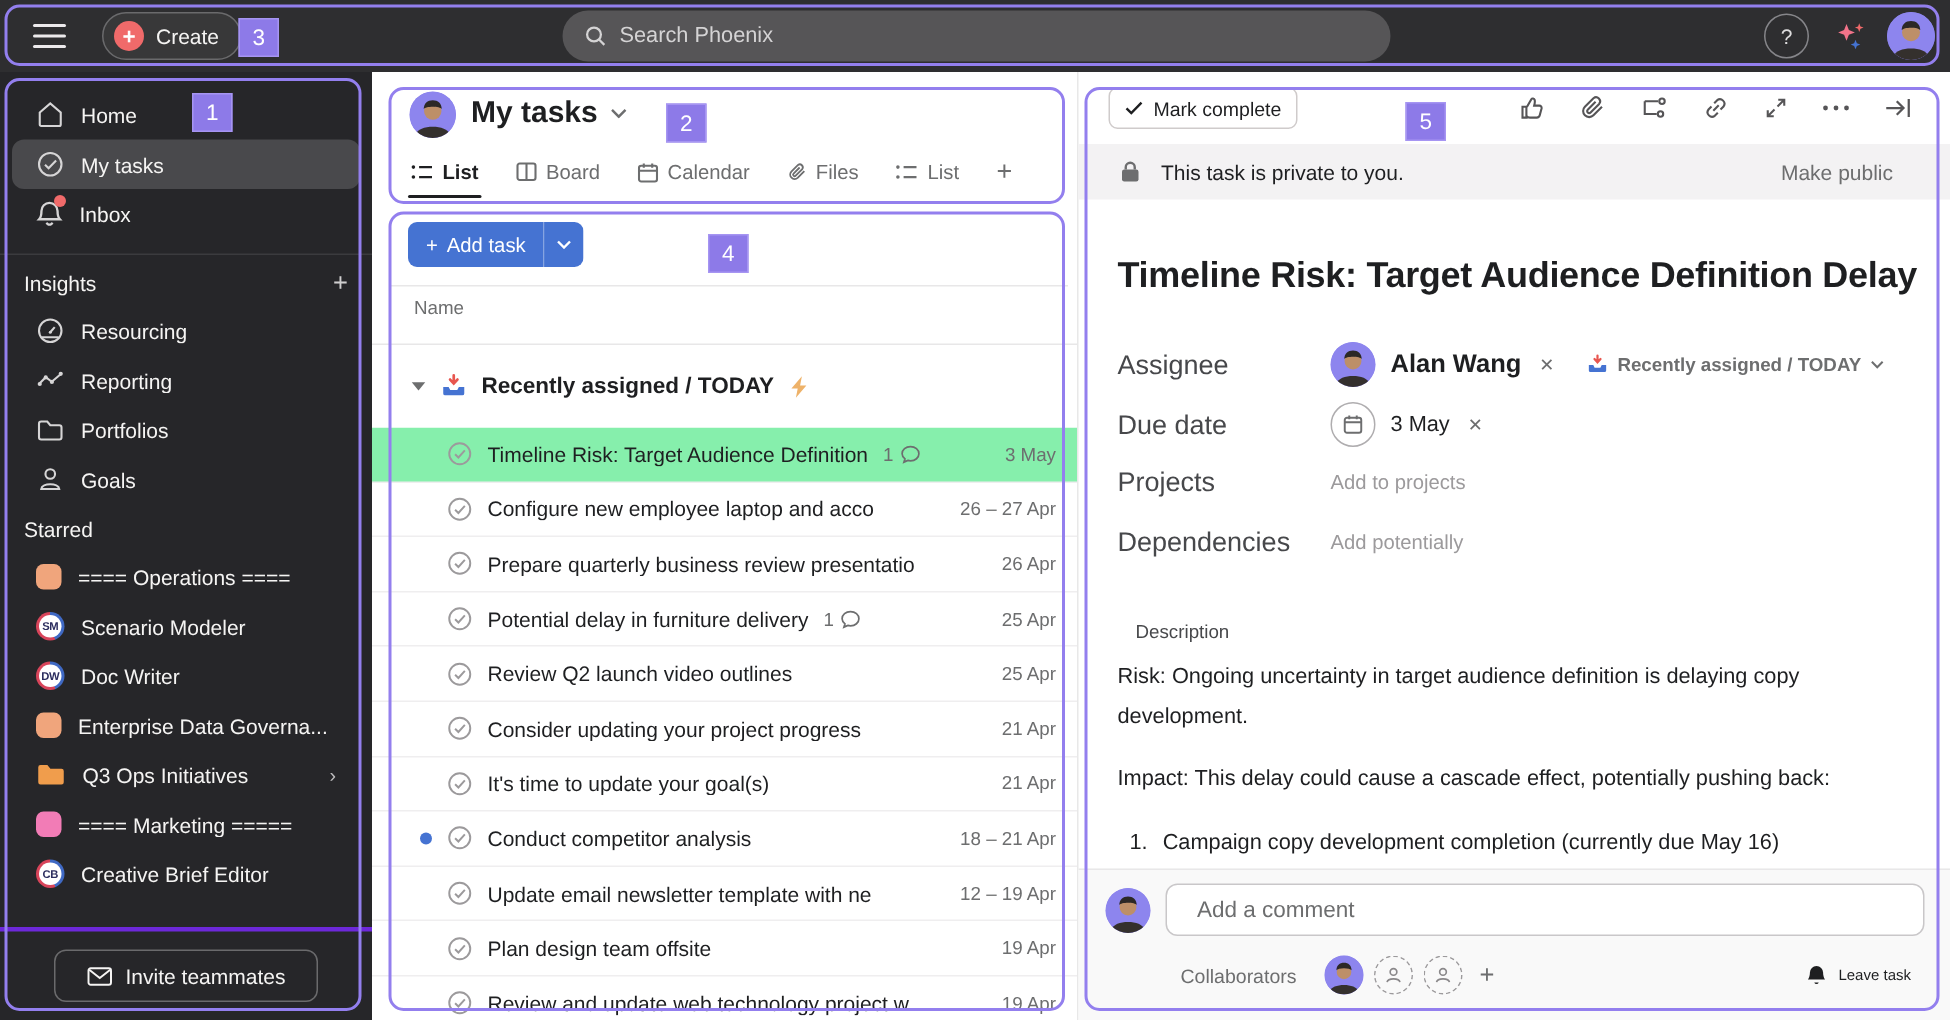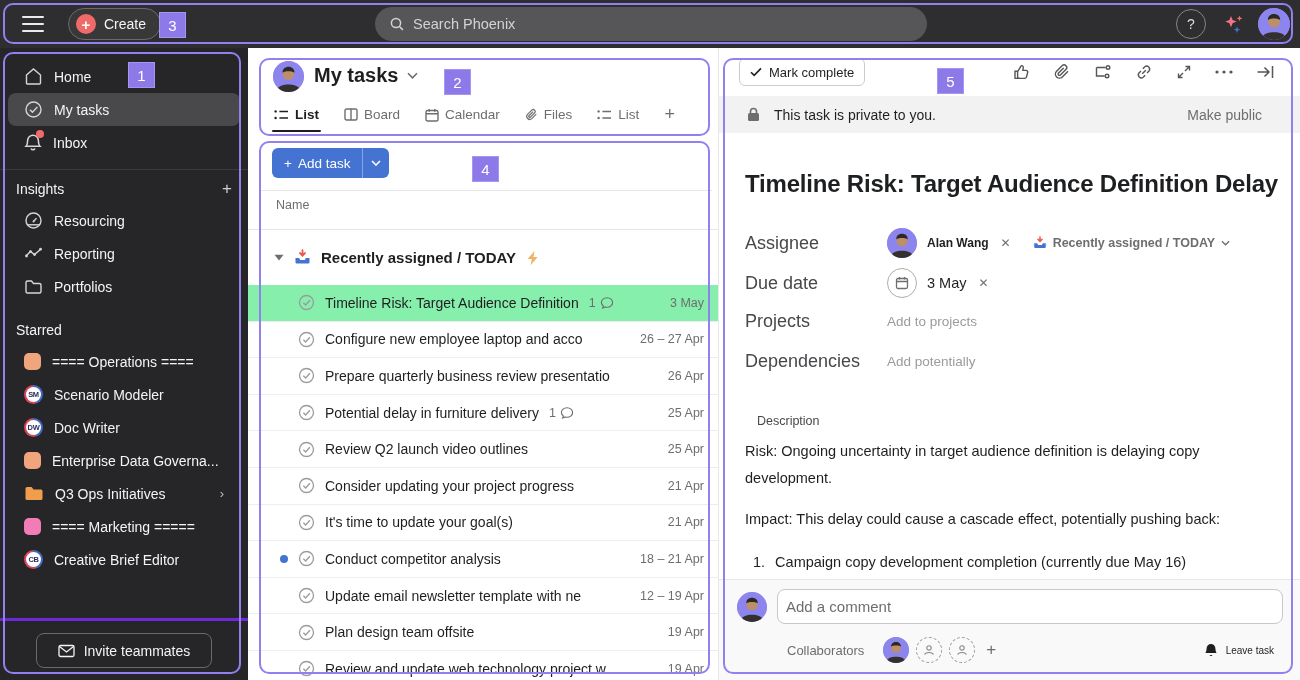--- a/index.html
+++ b/index.html
@@ -22,21 +22,21 @@
   .topbar .avatar{position:absolute;left:1258px;top:8px;}
 
   .avatar{width:32px;height:32px;border-radius:50%;overflow:hidden;flex:none;background:#8d85ee}
   .avatar svg{width:100%;height:100%}
 
   
   .sidebar{position:absolute;left:0;top:48px;width:248px;height:632px;background:#262629;color:#f5f4f3;overflow:hidden}
   .side-item{display:flex;align-items:center;gap:11px;height:33px;padding:0 16px;font-size:14px;cursor:pointer;margin:0 8px;border-radius:8px;white-space:nowrap}
   .side-item.active{background:#49494c}
   .side-item .lbl{overflow:hidden;text-overflow:ellipsis}
-  .side-sec{display:flex;align-items:center;height:30px;padding:0 16px;font-size:14px;font-weight:500;margin-top:12px}
+  .side-sec{display:flex;align-items:center;height:30px;padding:0 16px;font-size:14px;font-weight:500;margin-top:2px}
   .side-sec .plus{margin-left:auto;font-size:17px;color:#cfcecf;cursor:pointer;font-weight:400}
   .side-divider{height:1px;background:#3b3b3e;margin:10px 0 4px}
   .sq{width:17px;height:17px;border-radius:5px;flex:none}
   .app-ic{width:19px;height:19px;border-radius:50%;flex:none;display:flex;align-items:center;justify-content:center;background:conic-gradient(from 160deg,#d8445a 0 55%,#3f69c4 55% 100%)}
   .app-ic b{width:15px;height:15px;border-radius:50%;background:#fff;color:#2d2e5f;font-size:7.5px;font-weight:700;display:flex;align-items:center;justify-content:center;letter-spacing:-.3px}
   .chev-r{margin-left:auto;color:#bdbcbe;font-size:13px}
   .bell-wrap{position:relative}
   .red-dot{position:absolute;right:-2px;top:-3px;width:8px;height:8px;border-radius:50%;background:#f06a6a}
   .side-footer{position:absolute;left:0;bottom:0;width:248px;height:62px;background:#262629;border-top:3px solid #6d28d9;display:flex;align-items:center;justify-content:center}
   .invite-btn{width:176px;height:35px;border:1px solid #6a6a6c;border-radius:8px;display:flex;align-items:center;justify-content:center;gap:9px;font-size:14px;color:#f5f4f3;cursor:pointer;background:transparent}
@@ -76,32 +76,32 @@
   .dp-toolbar{position:absolute;left:0;top:0;width:100%;height:48px;display:flex;align-items:center;padding:0 26px 0 20px}
   .mark-btn{height:28px;border:1px solid #cfcbcb;border-radius:6px;display:flex;align-items:center;gap:7px;padding:0 10px;font-size:13px;color:#1e1f21;cursor:pointer;background:#fff}
   .dp-icons{margin-left:auto;display:flex;align-items:center;gap:23px;color:#565557}
   .dp-icons .ic{cursor:pointer}
   .dp-banner{position:absolute;left:0;top:48px;width:100%;height:37px;background:#f3f2f3;display:flex;align-items:center;padding:0 38px 0 28px;gap:14px;font-size:14px}
   .dp-banner .mp{margin-left:auto;color:#6d6e6f;cursor:pointer}
   .dp-title{position:absolute;left:26px;top:122px;font-size:24px;font-weight:600;letter-spacing:-.2px}
   .field{position:absolute;left:26px;display:flex;align-items:center;width:530px}
   .field .flabel{width:142px;font-size:18px;color:#47484b;flex:none}
   .fval{display:flex;align-items:center;gap:10px}
-  .fname{font-size:12px;font-weight:600}
+  .fname{font-size:17px;font-weight:600}
   .fx{color:#6d6e6f;font-size:12px;cursor:pointer;padding:0 2px}
   .fgroup{display:flex;align-items:center;gap:6px;margin-left:10px;color:#6d6e6f;font-size:12.5px;font-weight:600;cursor:pointer}
   .cal-circle{width:30px;height:30px;border-radius:50%;border:1px solid #afadaf;display:flex;align-items:center;justify-content:center;color:#6d6e6f}
   .placeholder{font-size:13.5px;color:#9c9a9c;cursor:pointer}
   .desc-label{position:absolute;left:38px;top:366px;font-size:12.5px;color:#47484b}
   .desc-p{position:absolute;left:26px;width:505px;font-size:14.5px;line-height:27px}
   .desc-li{position:absolute;left:34px;width:500px;font-size:14.5px;display:flex;gap:10px}
   .dp-footer{position:absolute;left:0;bottom:0;width:100%;height:101px;background:#f9f9f9;border-top:1px solid #e8e7e8}
   .comment-row{position:absolute;left:18px;top:9px;display:flex;align-items:center;gap:10px;width:546px}
   .comment-row .avatar{width:30px;height:30px}
-  .comment-input{flex:1;height:35px;border:1px solid #c9c7c9;border-radius:8px;background:#fff;font-size:15px;color:#1e1f21;padding:0 8px;outline:none;font-family:inherit}
+  .comment-input{flex:1;height:35px;border:1px solid #c9c7c9;border-radius:8px;background:#fff;font-size:15px;color:#1e1f21;padding:0 20px;outline:none;font-family:inherit}
   .comment-input::placeholder{color:#6d6e6f}
   .collab-row{position:absolute;left:68px;right:26px;top:57px;display:flex;align-items:center;gap:7px;font-size:13px;color:#6d6e6f}
   .collab-row .avatar{width:26px;height:26px;margin-left:12px}
   .dashed-p{width:26px;height:26px;border-radius:50%;border:1px dashed #9c9a9c;display:flex;align-items:center;justify-content:center;color:#8a888a;cursor:pointer}
   .collab-plus{font-size:17px;color:#6d6e6f;cursor:pointer;margin-left:4px}
   .leave{margin-left:auto;display:flex;align-items:center;gap:8px;font-size:10px;color:#1e1f21;cursor:pointer}
 
   
   .anno{position:absolute;border:2px solid #937fee;border-radius:10px;pointer-events:none;z-index:50}
   .anno-badge{position:absolute;min-width:27px;height:26px;background:#8d7ae8;border:1px solid #a695f2;color:#fff;font-size:15px;display:flex;align-items:center;justify-content:center;z-index:51;pointer-events:none;padding:0 6px}
@@ -209,20 +209,29 @@
         <span class="lbl">Reporting</span>
       </div>
       <div class="side-item">
         <span class="ic">
           <svg width="19" height="17" viewBox="0 0 19 17" fill="none" stroke="#d6d5d6" stroke-width="1.4">
             <path d="M2 4.5a1.5 1.5 0 0 1 1.5-1.5h4l2 2.5h6A1.5 1.5 0 0 1 17 7v6.5a1.5 1.5 0 0 1-1.5 1.5h-12A1.5 1.5 0 0 1 2 13.5z"></path>
           </svg>
         </span>
         <span class="lbl">Portfolios</span>
       </div>
+      <div class="side-item">
+        <span class="ic">
+          <svg width="19" height="19" viewBox="0 0 19 19" fill="none" stroke="#d6d5d6" stroke-width="1.4">
+            <circle cx="9.5" cy="6" r="3.2"></circle>
+            <path d="M3.5 16c.5-4.2 11.5-4.2 12 0z"></path>
+          </svg>
+        </span>
+        <span class="lbl">Goals</span>
+      </div>
     </div>
   <div class="side-sec">
     <span>Starred</span>
   </div>
   <div>
       <div class="side-item">
         <span class="sq" style="background:#f0a57c"></span>
         <span class="lbl">==== Operations ====</span>
       </div>
       <div class="side-item">

